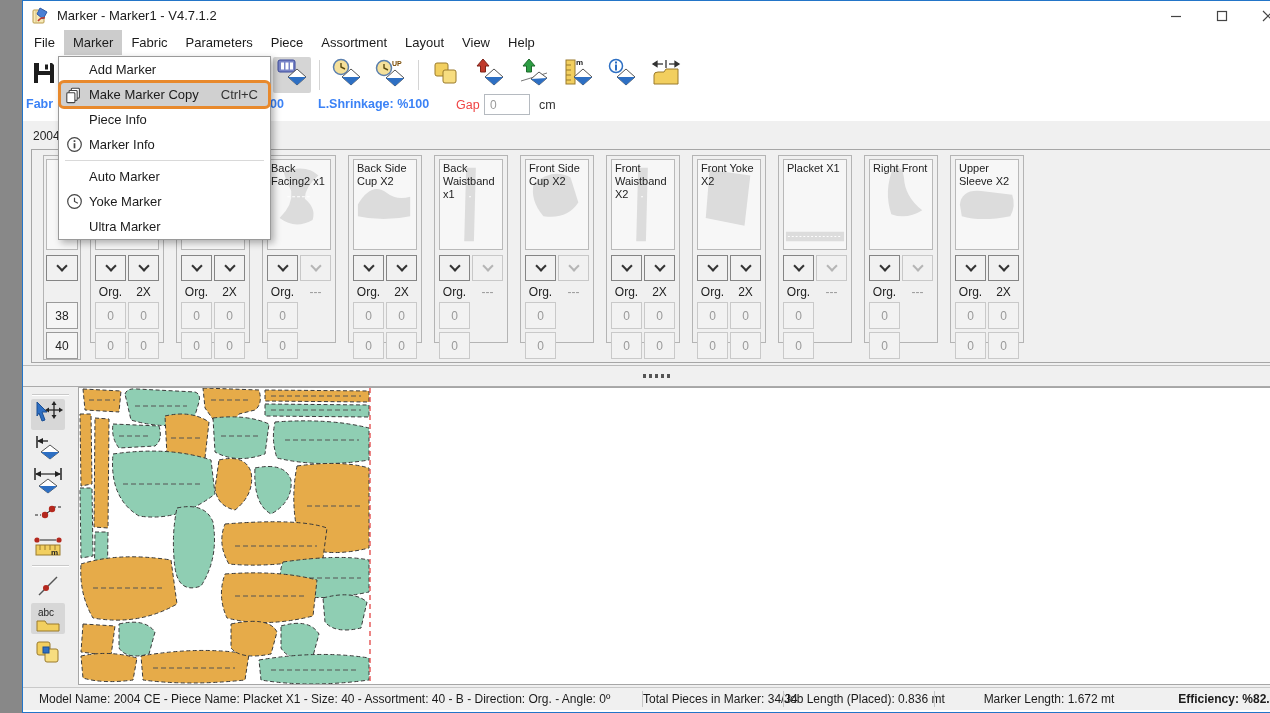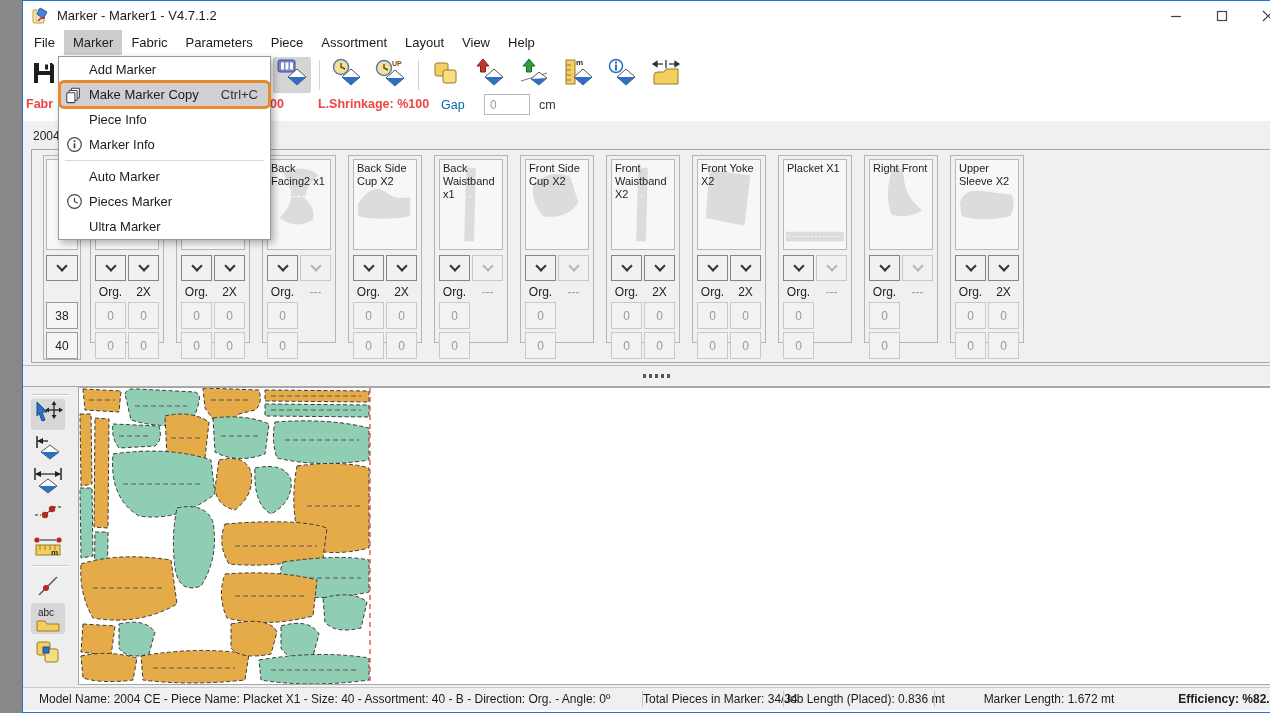--- a/index.html
+++ b/index.html
@@ -18,25 +18,25 @@
   .mb-item{display:flex;align-items:center;padding:0 9px;}
   .mb-item.active{background:#cccccc;}
   
   .toolbar{height:66px;position:relative;background:#fff;}
   .tb-icons{position:absolute;top:2px;left:250px;display:flex;align-items:center;gap:6px;}
   .tb{width:38px;height:36px;display:flex;align-items:center;justify-content:center;border-radius:2px;}
   .tb.active{background:#d5d5d5;}
   .tb-sep{width:1px;height:30px;background:#d4d4d4;margin:0 2px;}
   .tb-save{position:absolute;top:3px;left:4px;width:34px;height:34px;display:flex;align-items:center;justify-content:center;}
   .tb-labels{position:absolute;bottom:6px;left:0;right:0;height:18px;font-size:12.5px;}
-  .tb-labels .b{font-weight:bold;color:#ef4444;}
+  .tb-labels .b{font-weight:bold;color:#3b82f6;}
   .lbl-fabr{position:absolute;left:3px;top:0;}
   .lbl-00{position:absolute;left:247px;top:0;}
   .lbl-shrink{position:absolute;left:295px;top:0;}
-  .lbl-gap{position:absolute;left:418px;top:1px;color:#0369a1;}
+  .lbl-gap{position:absolute;left:433px;top:1px;color:#ef4444;}
   .gap-input{position:absolute;left:461px;top:-3px;width:46px;height:21px;border:1px solid #b5bac0;
     background:#fff;color:#9a9a9a;font-size:12px;padding:0 5px;font-family:"Liberation Sans",sans-serif;}
   .lbl-cm{position:absolute;left:516px;top:1px;color:#333;}
   
   .piecepanel{height:244px;background:#f0f0f0;position:relative;}
   .panel-tab{position:absolute;left:10px;top:8px;font-size:12px;color:#222;}
   .panel-box{position:absolute;left:8px;right:6px;top:28px;bottom:2px;border:1px solid #a6a6a6;
     display:flex;align-items:flex-start;padding:5px 0 0 11px;}
   .sizecol{width:38px;flex:none;border:1px solid #b4b4b4;margin-right:9px;padding:3px 2px 2px 2px;height:205px;background:#f0f0f0;}
   .sizecol .empty-thumb{height:91px;border:1px solid #b9b9b9;background:#f7f7f7;}
@@ -788,21 +788,21 @@
         <span class="pm-lbl">Auto Marker</span>
         <span class="pm-sc"></span>
       </div>
       <div class="pm-item">
         <span class="pm-ico">
           <svg width="17" height="17" viewBox="0 0 20 20">
             <circle cx="10" cy="10" r="8" fill="none" stroke="#444" stroke-width="1.4"></circle>
             <path d="M10,5.5 L10,10 L14,12" fill="none" stroke="#444" stroke-width="1.4"></path>
           </svg>
         </span>
-        <span class="pm-lbl">Pieces Marker</span>
+        <span class="pm-lbl">Yoke Marker</span>
         <span class="pm-sc"></span>
       </div>
       <div class="pm-item">
         <span class="pm-ico"></span>
         <span class="pm-lbl">Ultra Marker</span>
         <span class="pm-sc"></span>
       </div>
     </div>
 
 </div>

